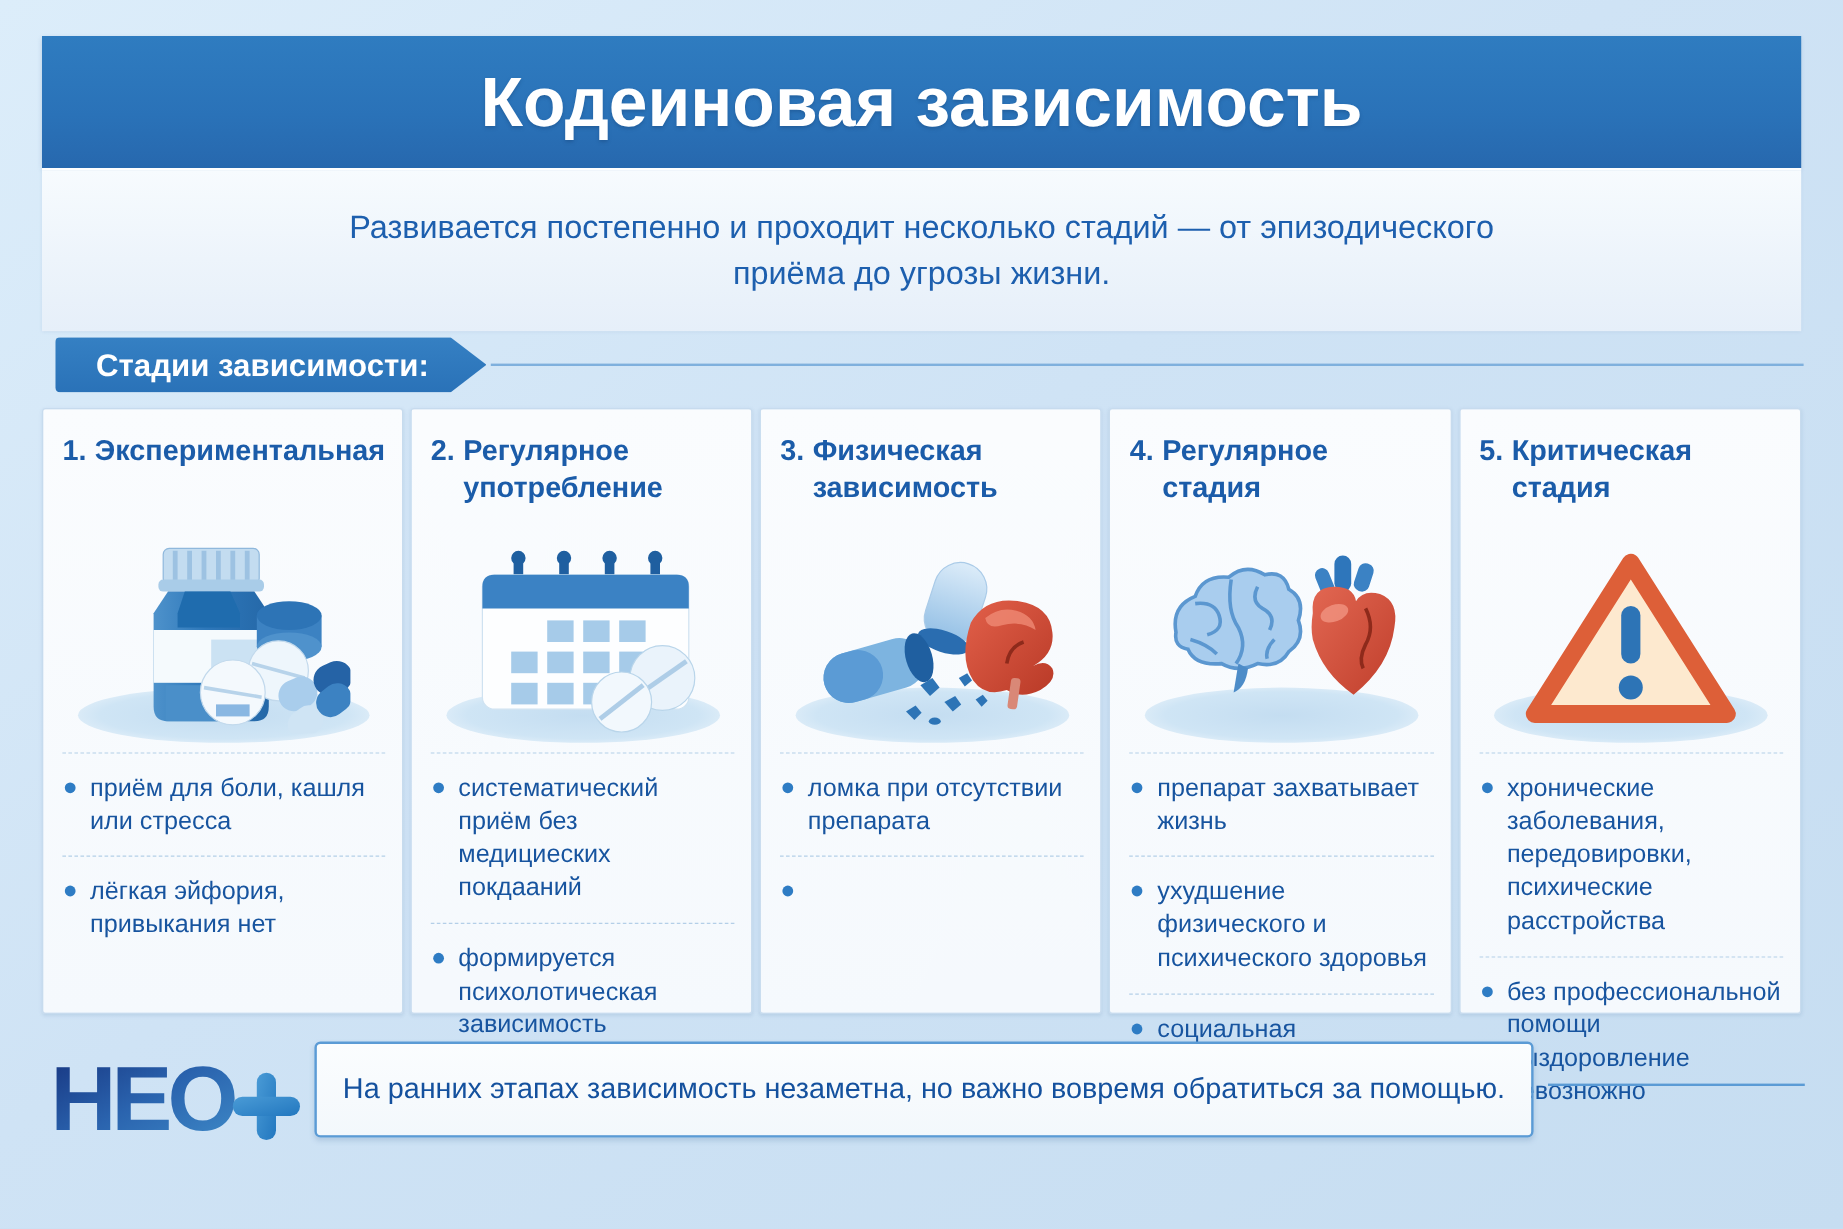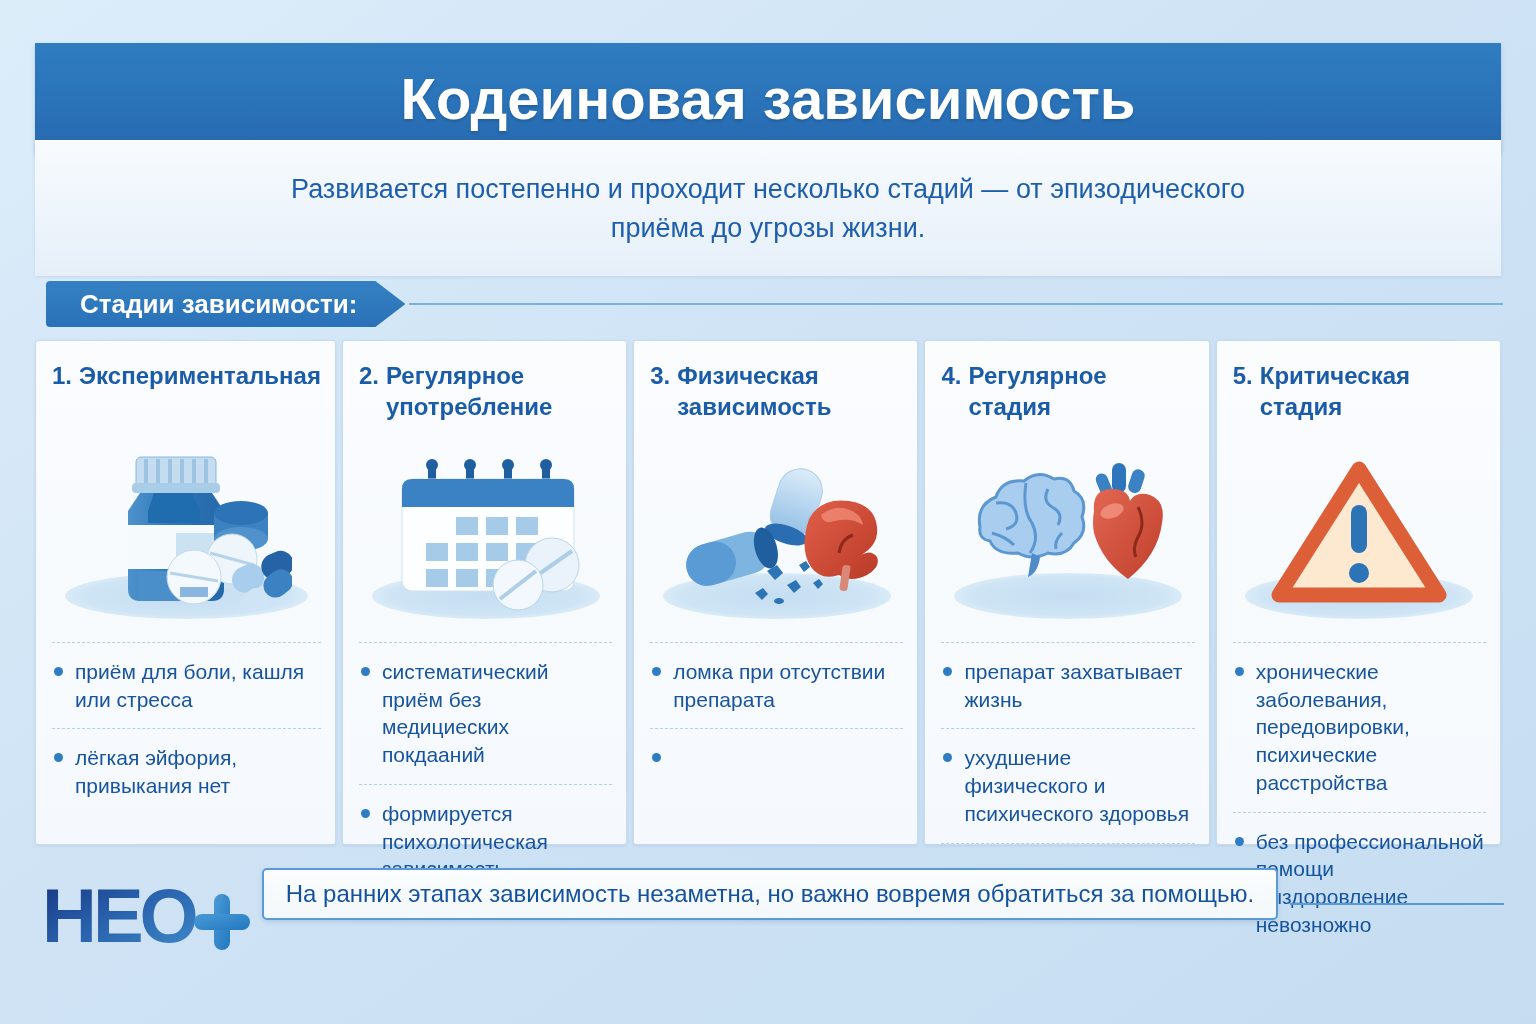--- a/index.html
+++ b/index.html
@@ -8,21 +8,20 @@
   .canvas {
     position:relative; width:1536px; height:1024px; margin:0 auto; overflow:hidden;
     background:linear-gradient(145deg,#dcedfa 0%,#cfe3f5 45%,#c6ddf1 100%);
   }
   
   .header {
     position:absolute; left:35px; right:35px; top:30px; height:110px;
     background:linear-gradient(180deg,#2f7cc0 0%,#2a72b8 60%,#2768ae 100%);
     display:flex; align-items:center; justify-content:center;
     box-shadow:0 2px 4px rgba(60,100,150,.25);
-    margin-top:13px;
   }
   .header h1 {
     color:#ffffff; font-size:58px; font-weight:bold; letter-spacing:0;
     text-shadow:0 2px 3px rgba(20,60,110,.35);
   }
   
   .subtitle-panel {
     position:absolute; left:35px; right:35px; top:140px; height:136px;
     background:linear-gradient(180deg,#f7fbfe 0%,#edf4fb 55%,#e6eff9 100%);
     border-top:2px solid #ffffff;
@@ -62,34 +61,34 @@
     font-size:24px; font-weight:bold; line-height:1.28;
   }
   .card-title .num { margin-right:7px; white-space:nowrap; }
   .icon-area { position:relative; height:198px; }
   .shadow-ellipse {
     position:absolute; bottom:6px; left:50%; transform:translateX(-50%);
     width:90%; height:46px; border-radius:50%;
     background:radial-gradient(ellipse at center,#c4ddf1 0%,#cfe5f5 60%,rgba(207,229,245,0) 100%);
   }
   .icon-area svg { position:absolute; bottom:14px; left:50%; transform:translateX(-50%); }
-  .card ul { list-style:none; margin-top:17px; }
+  .card ul { list-style:none; margin-top:2px; }
   .card li {
     border-top:1px dashed #b4cfe8; padding:15px 0 15px 0;
     display:flex; align-items:flex-start;
   }
   .dot {
     flex:0 0 9px; width:9px; height:9px; border-radius:50%;
     background:#2e7cc4; margin:9px 12px 0 2px;
   }
   .btxt { color:#17549f; font-size:21px; line-height:1.32; font-weight:500; }
   
   .logo { position:absolute; left:42px; top:870px; }
   .note-box {
-    position:absolute; left:262px; top:868px; width:1016px; height:52px;
+    position:absolute; left:262px; top:868px; width:1016px; height:80px;
     background:linear-gradient(180deg,#fbfdfe,#f3f8fc);
     border:2px solid #5b9bd5; border-radius:5px;
     box-shadow:0 2px 4px rgba(90,130,175,.25);
     display:flex; align-items:center; justify-content:center;
   }
   .note-box span { color:#14519e; font-size:24px; font-weight:500; }
   .footer-line { position:absolute; left:1290px; top:903px; width:214px; height:2px; background:#5b9bd5; }
 </style>
 </head>
 <body>

